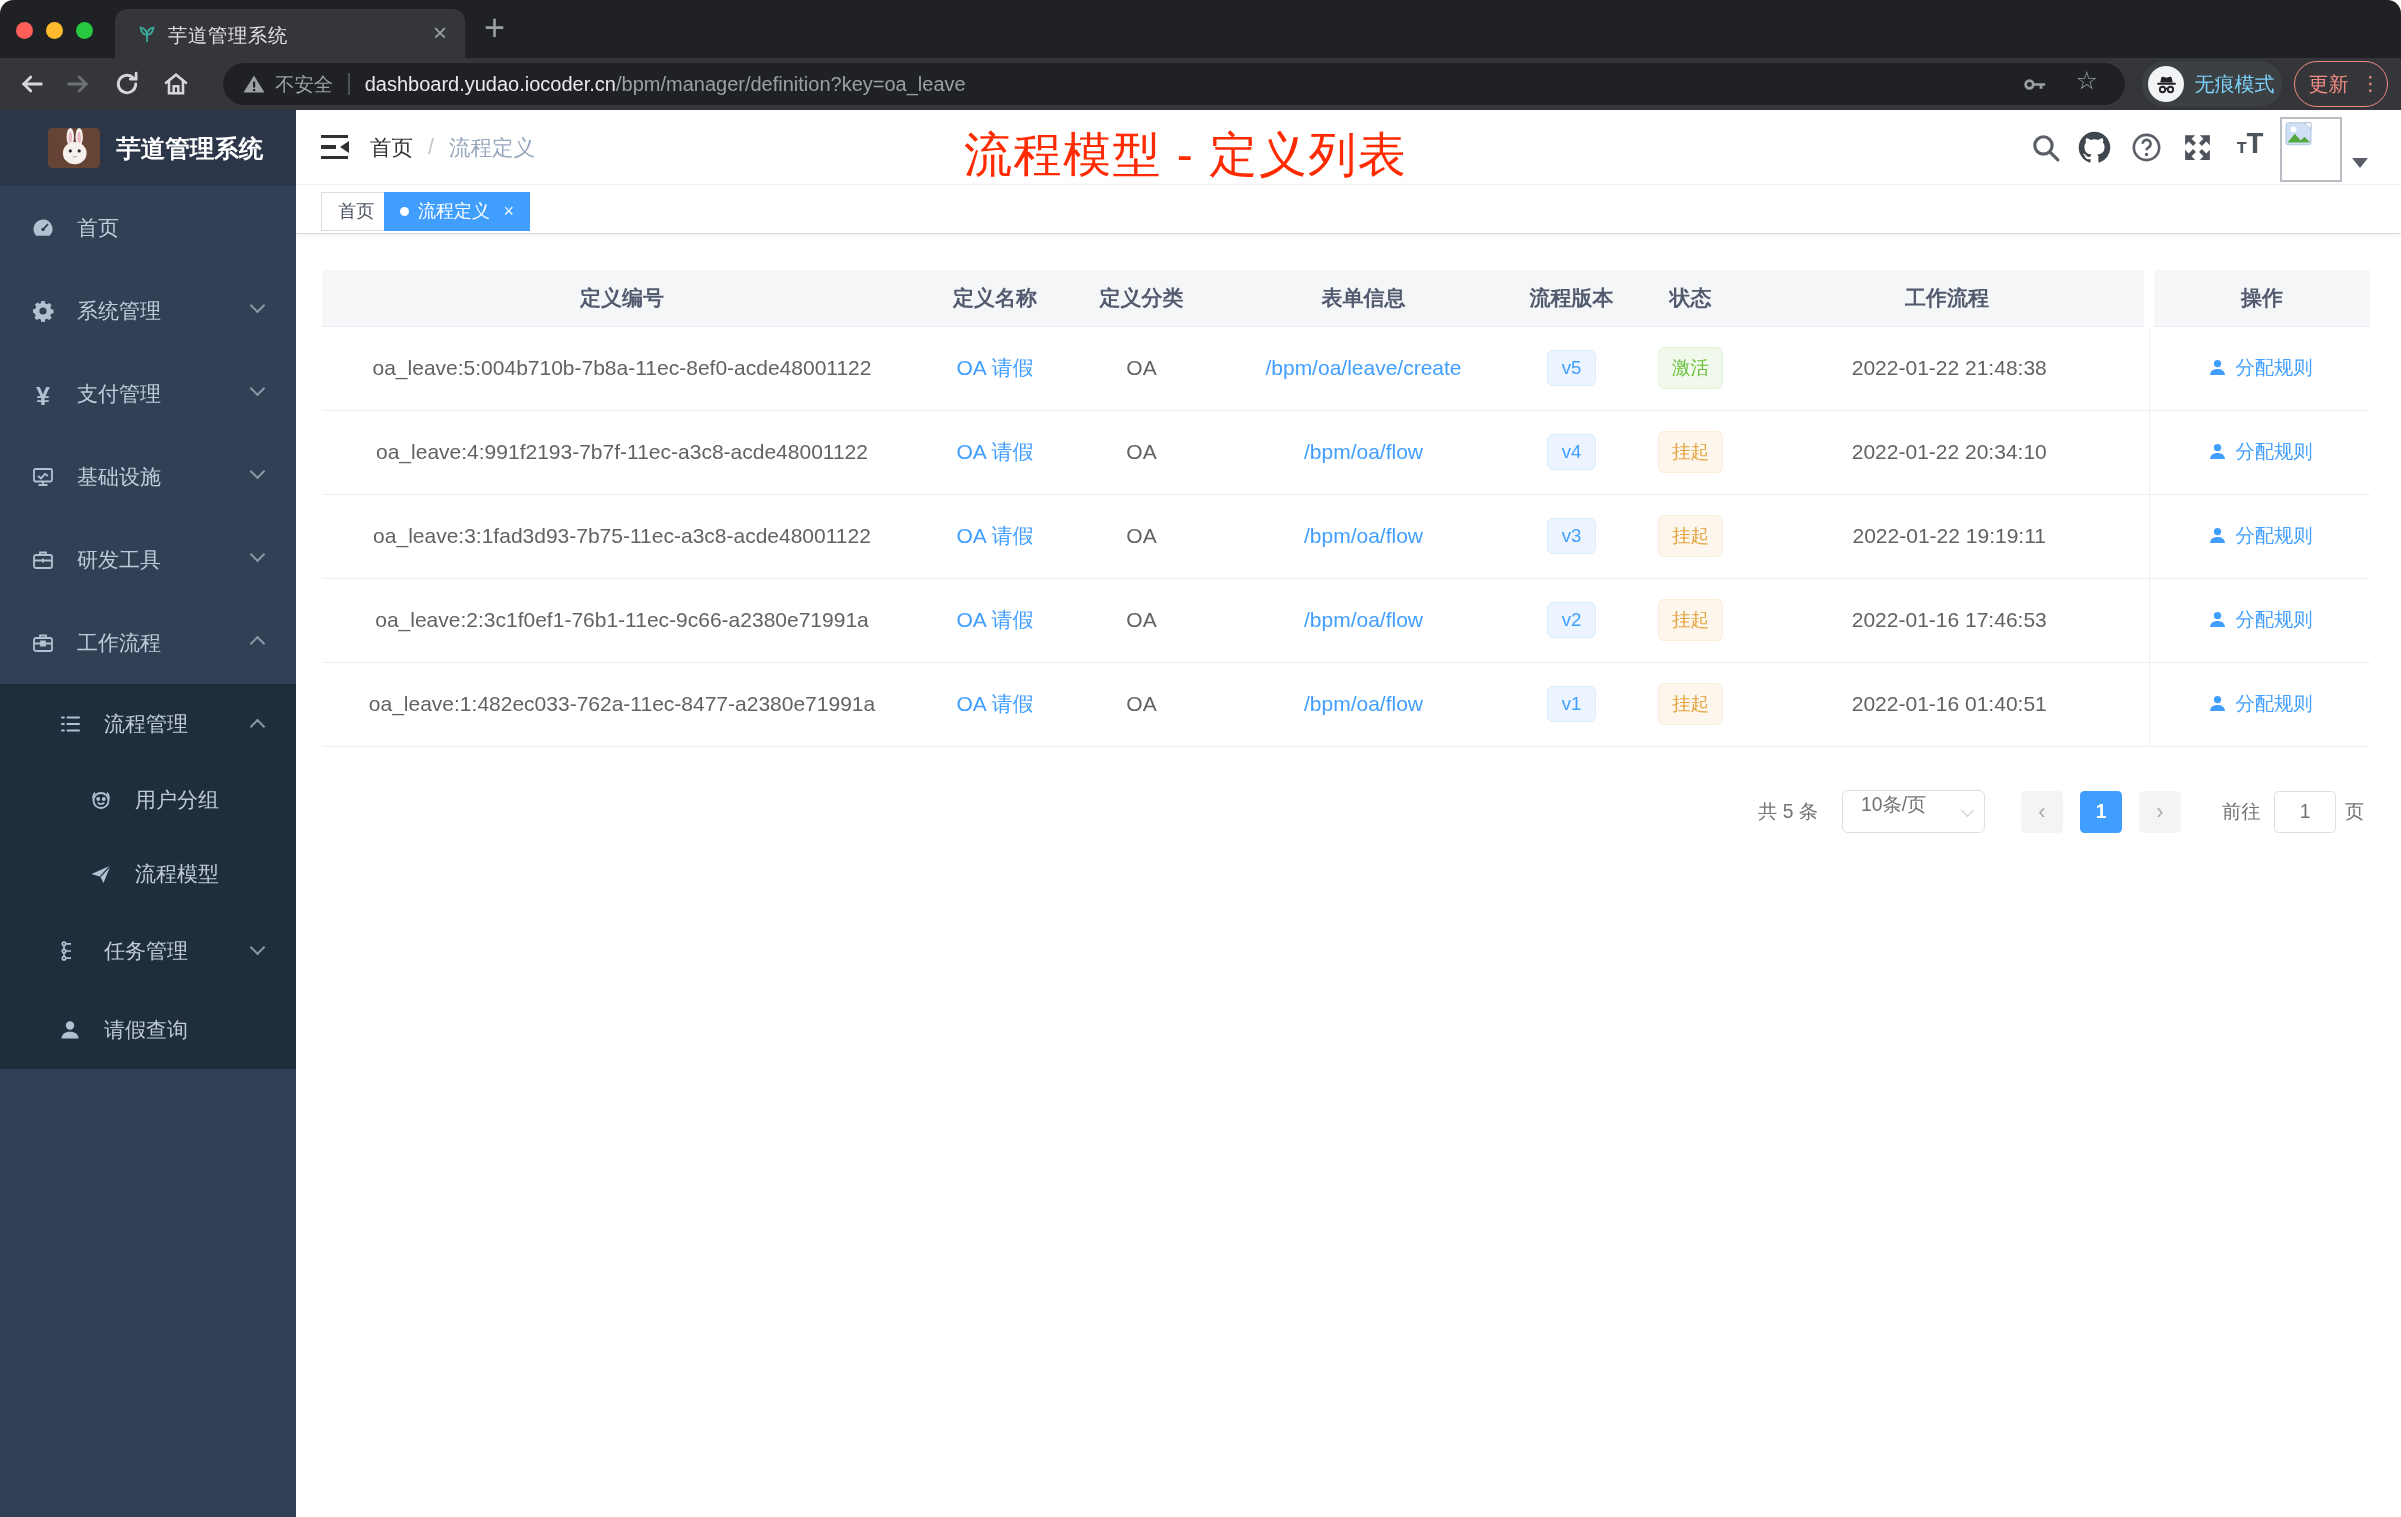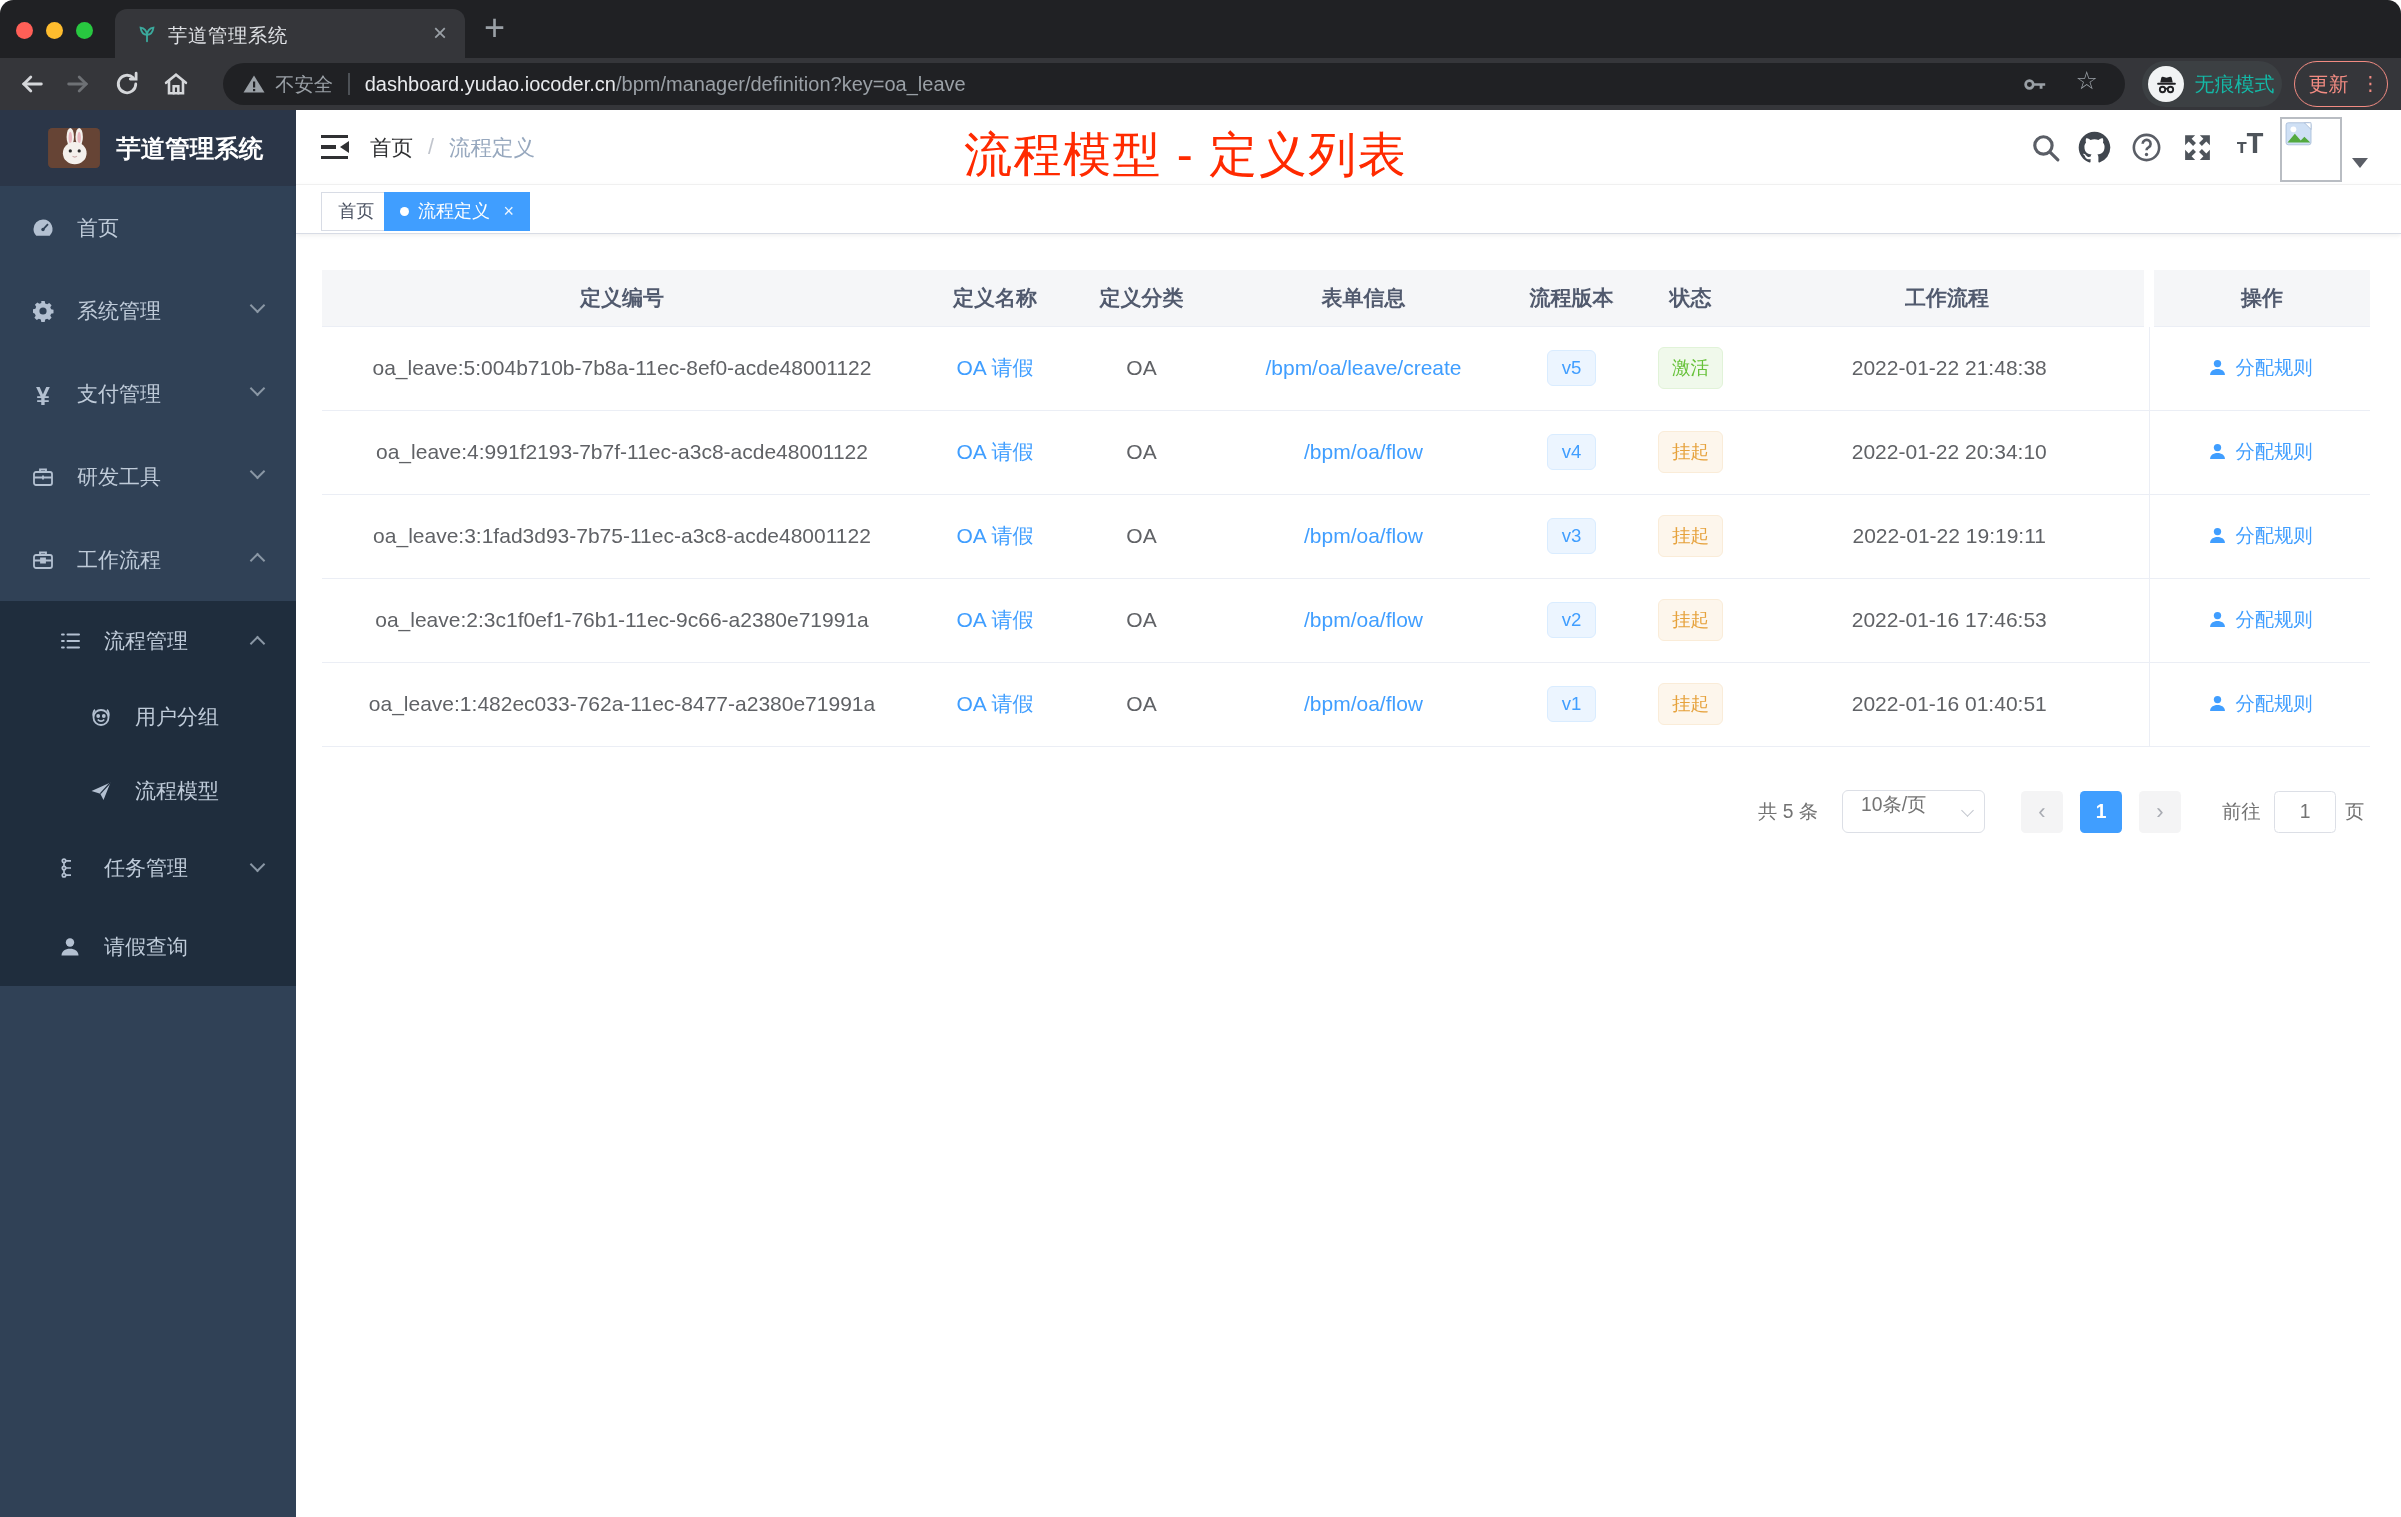--- a/index.html
+++ b/index.html
@@ -23,21 +23,21 @@
   .urlpill { position:absolute; left:223px; top:5.2px; width:1902px; height:42px; border-radius:21px; background:#202124; display:flex; align-items:center; padding-left:19.3px; }
   .sec-lbl { font-size:19.3px; color:#9aa0a6; margin-left:9px; }
   .url-div { width:1.5px; height:22px; background:#4d5156; margin:0 15px; }
   .url { font-size:20px; white-space:nowrap; }
   .url .host { color:#e8eaed; }
   .url .path { color:#9aa0a6; }
   .pill-ic { position:absolute; top:7.4px; width:27px; height:27px; }
   .star { position:absolute; right:27px; top:3px; font-size:25px; color:#9aa0a6; }
   .incog { position:absolute; left:2142px; top:3px; width:140px; height:46px; border-radius:23px; background:#3c4043; display:flex; align-items:center; }
   .incog .cir { width:36px; height:36px; border-radius:50%; background:#f1f3f4; margin-left:6px; display:flex; align-items:center; justify-content:center; }
-  .incog .lbl { color:#14b8a6; font-size:20px; margin-left:10.4px; }
+  .incog .lbl { color:#7dd3fc; font-size:20px; margin-left:10.4px; }
   .updbtn { position:absolute; left:2294px; top:3px; width:94px; height:46px; border-radius:23px; border:1.5px solid #f28b82; color:#f28b82; display:flex; align-items:center; }
   .updbtn .lbl { font-size:20px; margin-left:13.4px; }
   .updbtn .dots { margin-left:12px; font-size:19.3px; letter-spacing:0; line-height:10.4px; }
 
   
   .sidebar { position:absolute; left:0; top:110px; width:296px; bottom:0; background:#304156; }
   .logo { height:76px; display:flex; align-items:center; padding-left:48px; background:#2b3648; }
   .logo .rab { width:52px; height:40px; border-radius:4.5px; overflow:hidden; flex:none; }
   .logo .name { color:#ffffff; font-size:24.5px; font-weight:bold; margin-left:16.3px; white-space:nowrap; }
   .menu { }
@@ -232,20 +232,31 @@
               <path fill="currentColor" d="M10.3 2h3.4l.5 2.4 2 .8 2-1.3 2.4 2.4-1.3 2 .8 2 2.4.5v3.4l-2.4.5-.8 2 1.3 2-2.4 2.4-2-1.3-2 .8-.5 2.4h-3.4l-.5-2.4-2-.8-2 1.3-2.4-2.4 1.3-2-.8-2L2 13.7v-3.4l2.4-.5.8-2-1.3-2 2.4-2.4 2 1.3 2-.8z"></path>
               <circle cx="12" cy="12" r="3.6" fill="#304156"></circle>
             </svg>
           </span>
         <span class="lbl">系统管理</span>
         <span class="chev down"></span>
       </div>
       <div class="mi l0">
         <span class="ic yen">¥</span>
         <span class="lbl">支付管理</span>
+        <span class="chev down"></span>
+      </div>
+      <div class="mi l0">
+        <span class="ic">
+            <svg viewBox="0 0 24 24" fill="none" stroke="currentColor" stroke-width="1.8">
+              <rect x="3" y="4" width="18" height="12.5" rx="1.5"></rect>
+              <path d="M7 11l3 2.4 4-4.4 3 2"></path>
+              <path d="M12 16.5v3.5M7.5 20h9"></path>
+            </svg>
+          </span>
+        <span class="lbl">基础设施</span>
         <span class="chev down"></span>
       </div>
       <div class="mi l0">
         <span class="ic">
             <svg viewBox="0 0 24 24" fill="none" stroke="currentColor" stroke-width="1.8">
               <rect x="3" y="7" width="18" height="13" rx="2"></rect>
               <path d="M9 7V4.5h6V7M3 12.5h18M12 10.5v4"></path>
             </svg>
           </span>
         <span class="lbl">研发工具</span>

